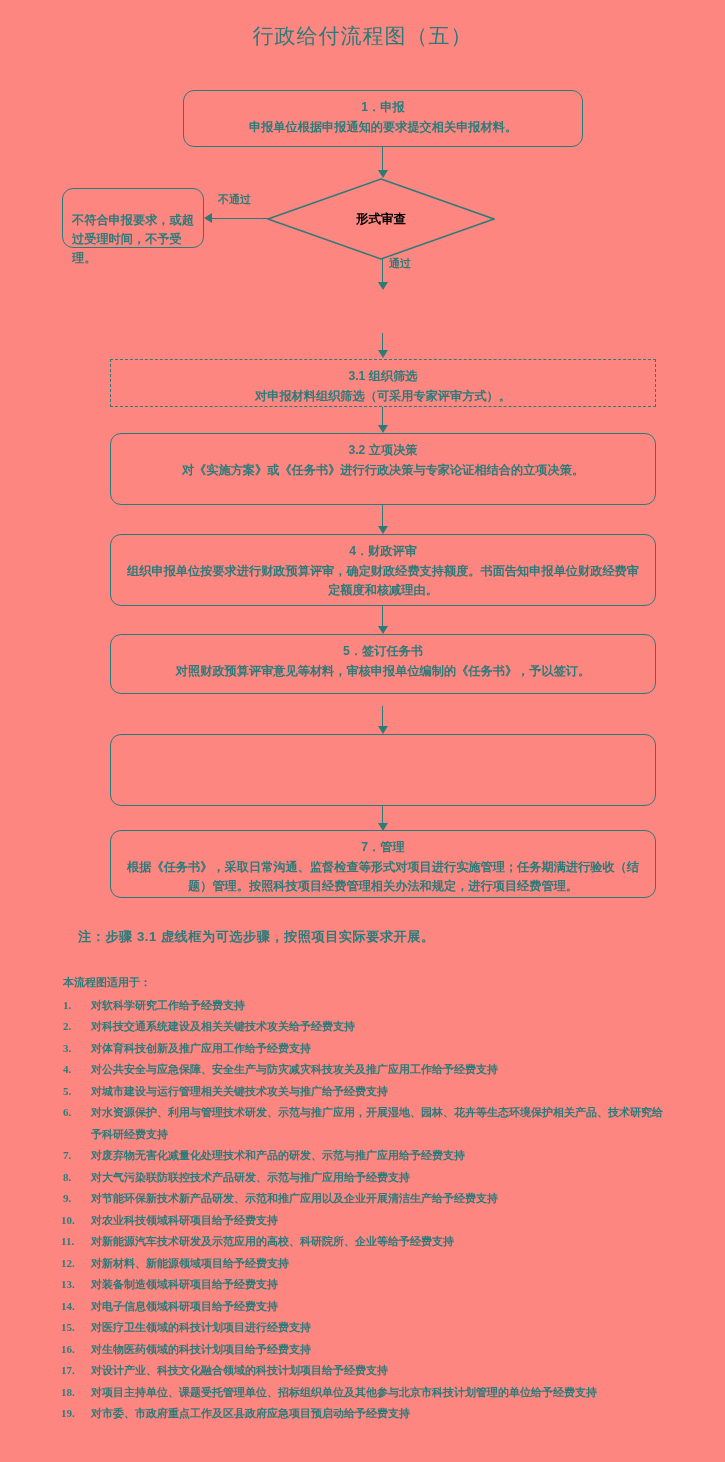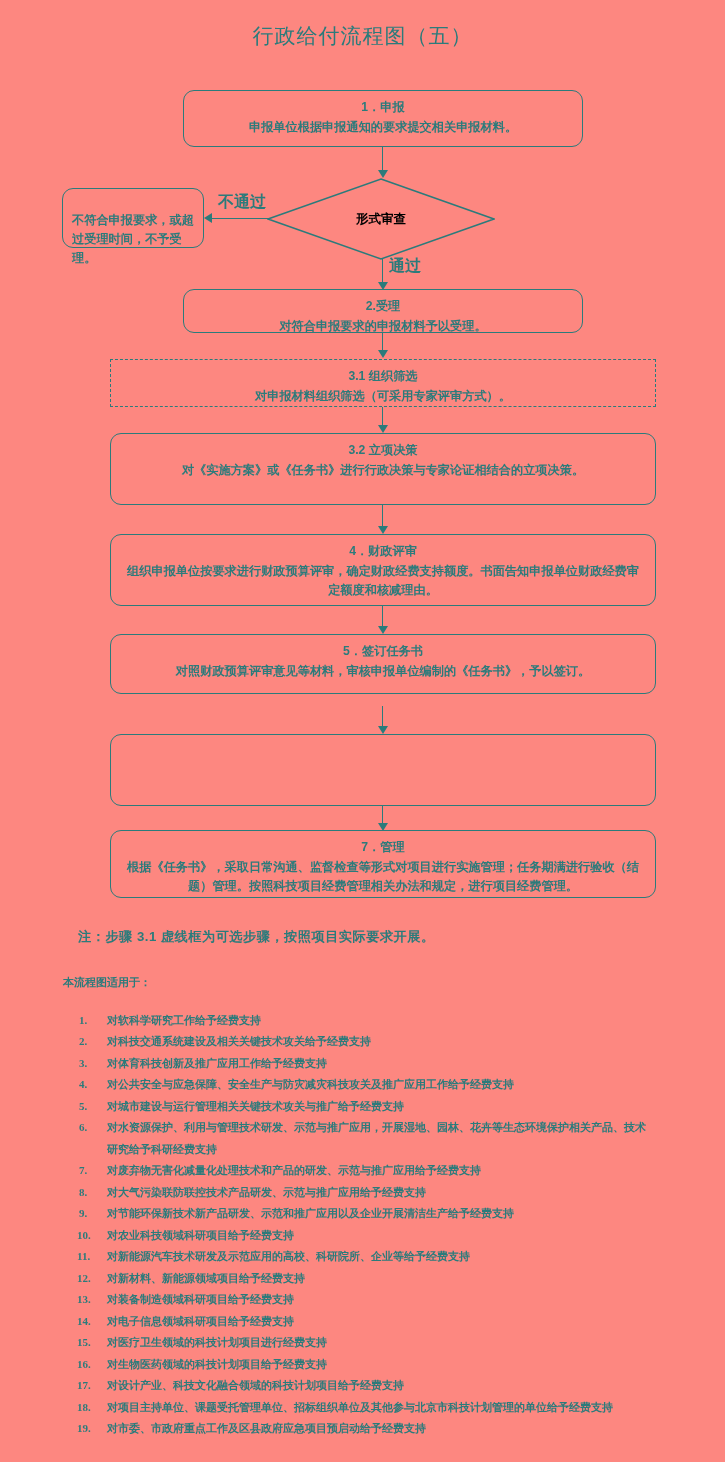--- a/index.html
+++ b/index.html
@@ -110,21 +110,21 @@
   .arrow-left {
     position: absolute;
     width: 0;
     height: 0;
     border-top: 5px solid transparent;
     border-bottom: 5px solid transparent;
     border-right: 8px solid #2b7b7b;
   }
   .edge-label {
     position: absolute;
-    font-size: 16px;
+    font-size: 11px;
     font-weight: bold;
     color: #2b7b7b;
     white-space: nowrap;
   }
 
   
   .note {
     position: absolute;
     left: 78px;
     top: 928px;
@@ -144,21 +144,21 @@
     line-height: 21.5px;
     color: #2b7b7b;
     font-family: "Liberation Serif", "DejaVu Serif", serif;
     font-weight: bold;
   }
   .applies .lead {
     display: block;
     margin-bottom: 1px;
   }
   .applies ol {
-    margin: 16px;
+    margin: 0;
     padding: 0;
     list-style: none;
     counter-reset: applies;
   }
   .applies li {
     counter-increment: applies;
     position: relative;
     padding-left: 28px;
     margin: 0;
   }
@@ -200,24 +200,20 @@
   <div class="edge-label" style="left:218px; top:192px;">不通过</div>
 
   <div class="node" style="left:62px; top:188px; width:142px; height:60px; text-align:left; padding:22px 8px 0 9px; line-height:19px;">
     <span class="body">不符合申报要求，或超过受理时间，不予受理。</span>
   </div>
 
   <div class="vline" style="left:382px; top:258px; height:25px;"></div>
   <div class="arrow-down" style="left:378px; top:282px;"></div>
   <div class="edge-label" style="left:389px; top:256px;">通过</div>
 
-  <div class="node" style="left:183px; top:289px; width:400px; height:44px;">
-    <span class="hdr">2.受理</span>
-    <span class="body">对符合申报要求的申报材料予以受理。</span>
-  </div>
 
   <div class="vline" style="left:382px; top:333px; height:18px;"></div>
   <div class="arrow-down" style="left:378px; top:350px;"></div>
 
   <div class="node dashed" style="left:110px; top:359px; width:546px; height:48px;">
     <span class="hdr">3.1 组织筛选</span>
     <span class="body">对申报材料组织筛选（可采用专家评审方式）。</span>
   </div>
 
   <div class="vline" style="left:382px; top:407px; height:18px;"></div>

